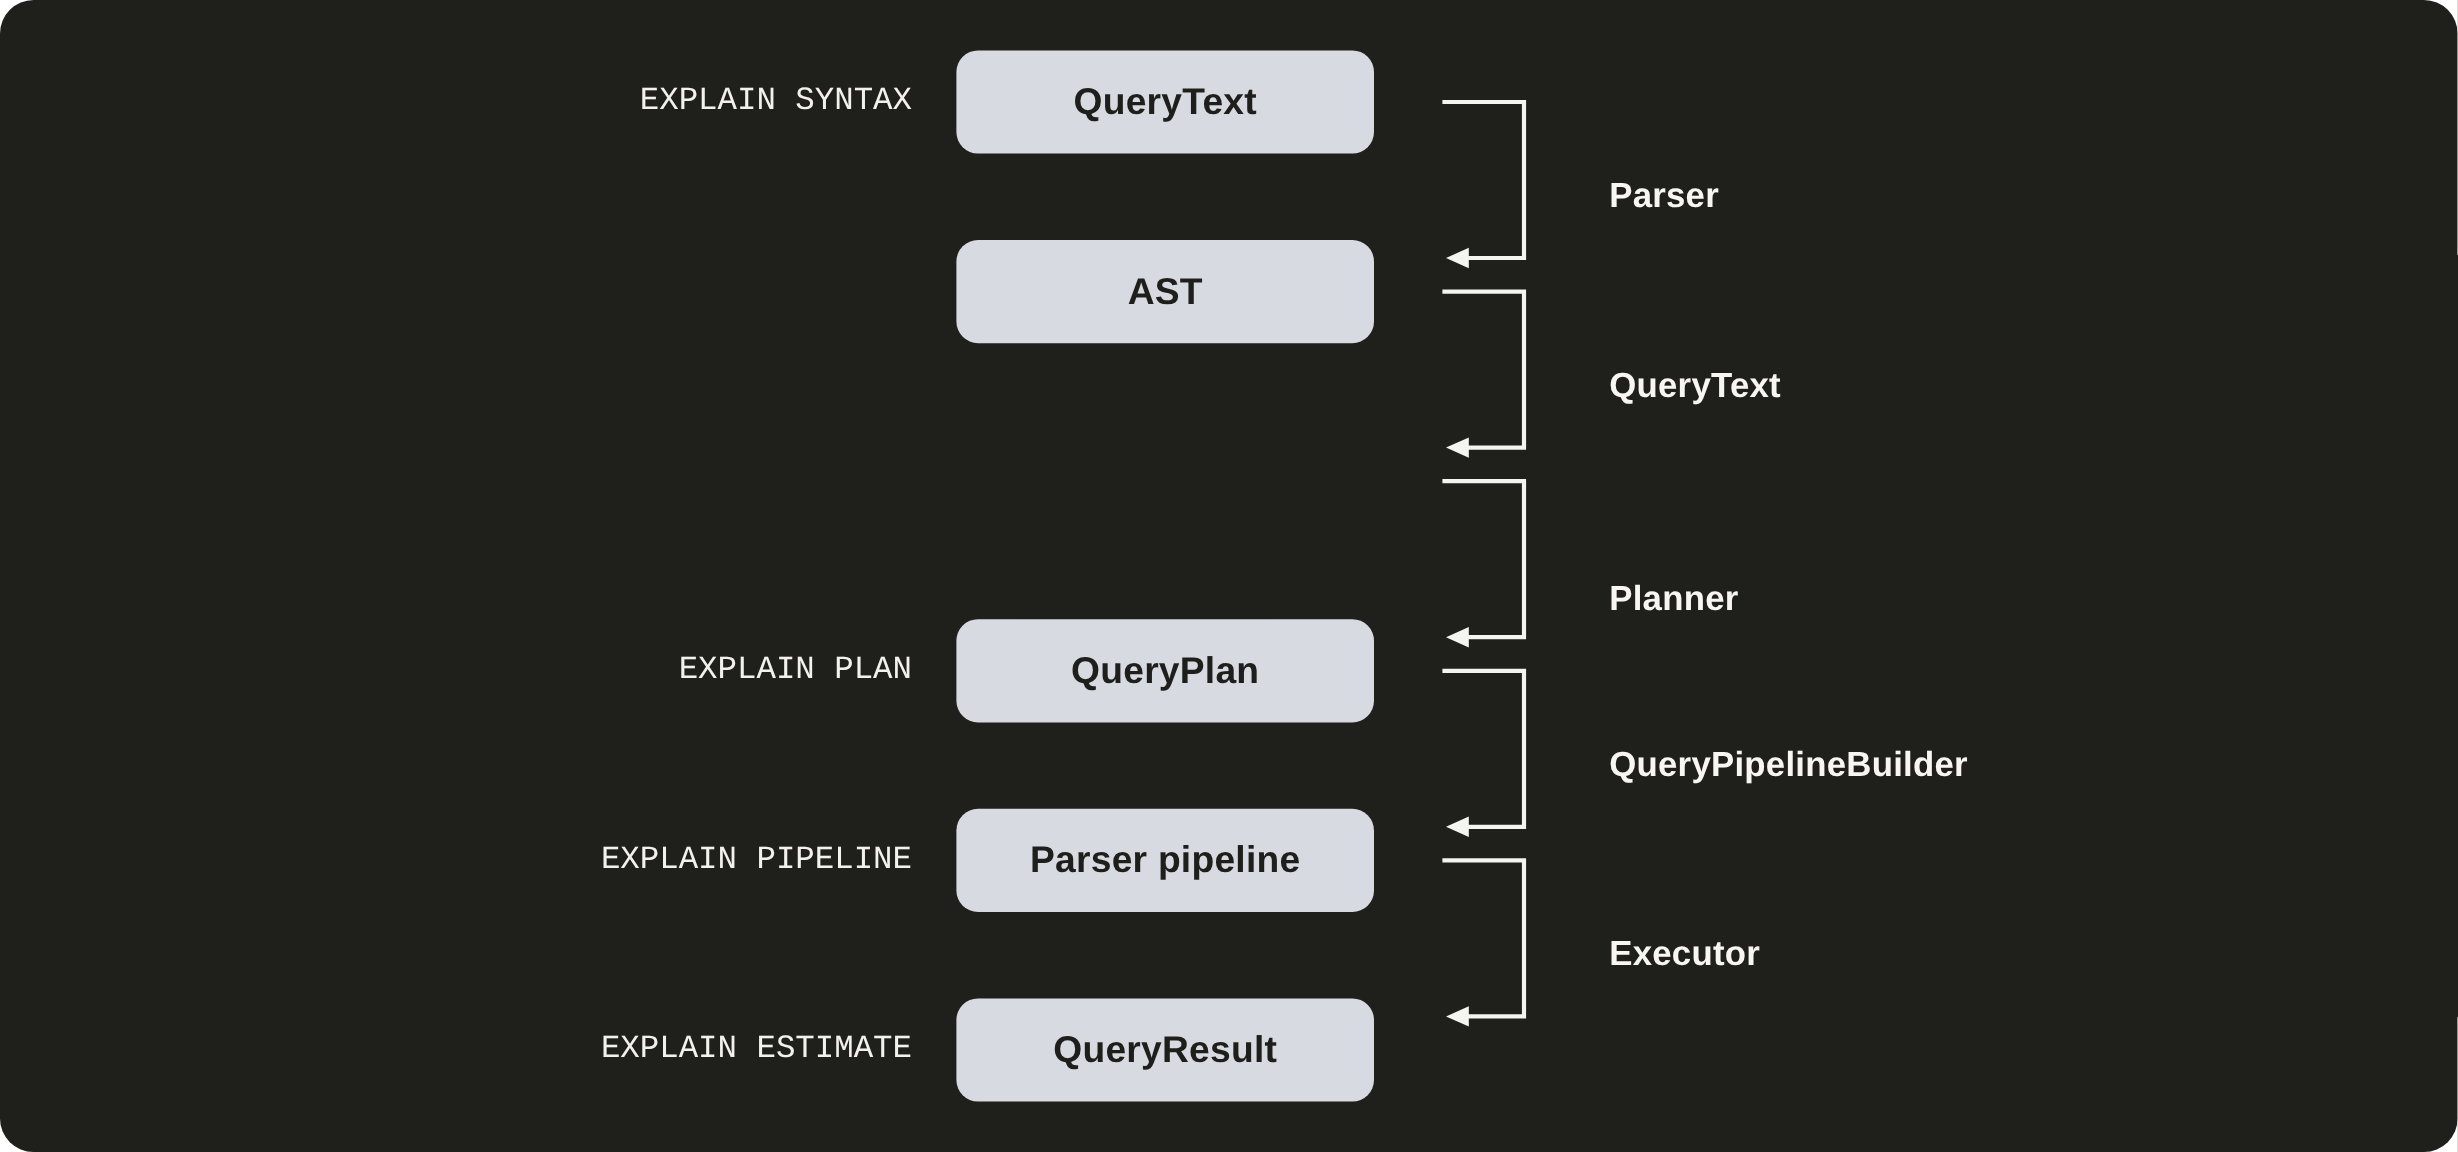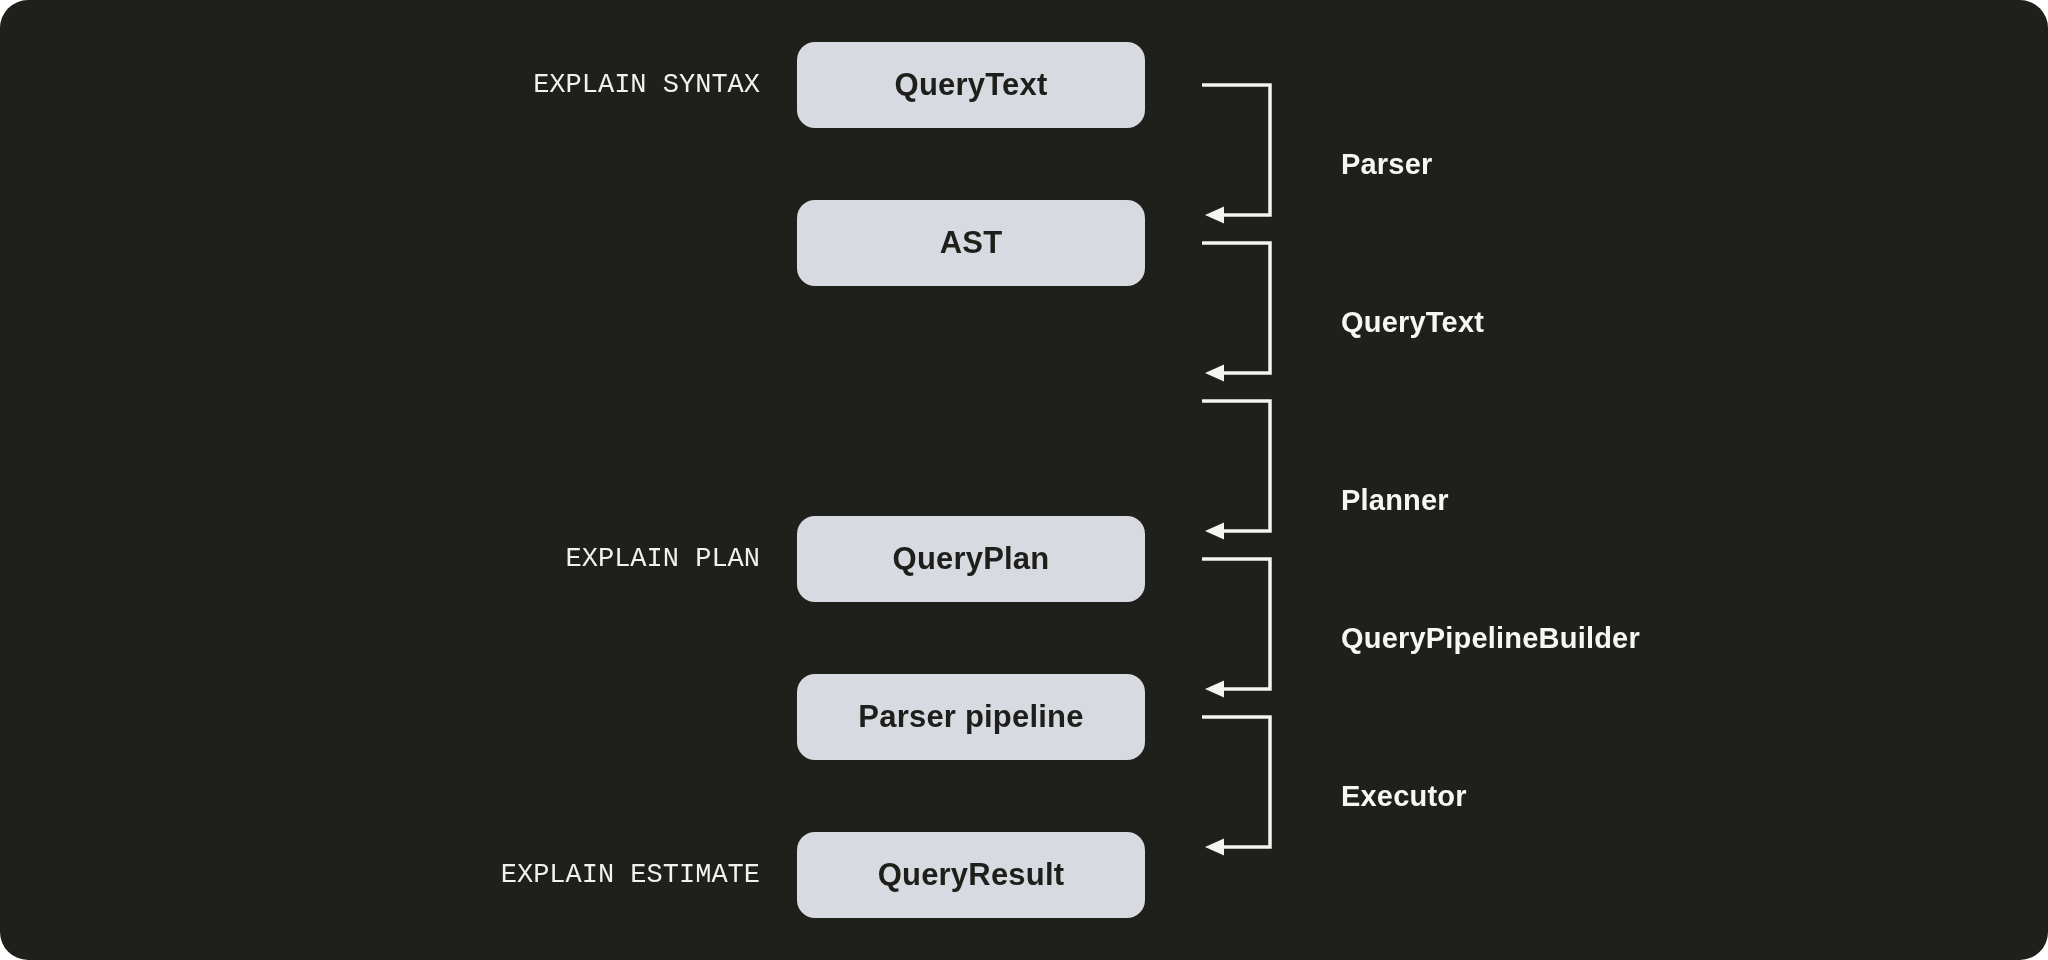--- a/index.html
+++ b/index.html
@@ -90,20 +90,21 @@
     <div class="node">QueryText</div>
   </div>
   <div class="row" style="top:200px">
     <div class="node">AST</div>
   </div>
   <div class="row" style="top:516px">
     <div class="stage-label">EXPLAIN PLAN</div>
     <div class="node">QueryPlan</div>
   </div>
   <div class="row" style="top:674px">
+    <div class="stage-label">EXPLAIN PIPELINE</div>
     <div class="node">Parser pipeline</div>
   </div>
   <div class="row" style="top:832px">
     <div class="stage-label">EXPLAIN ESTIMATE</div>
     <div class="node">QueryResult</div>
   </div>
 
   <svg class="connectors" width="2048" height="960" viewBox="0 0 2048 960">
     <g>
       <path d="M1202 85 H1270 V215 H1222"></path>

